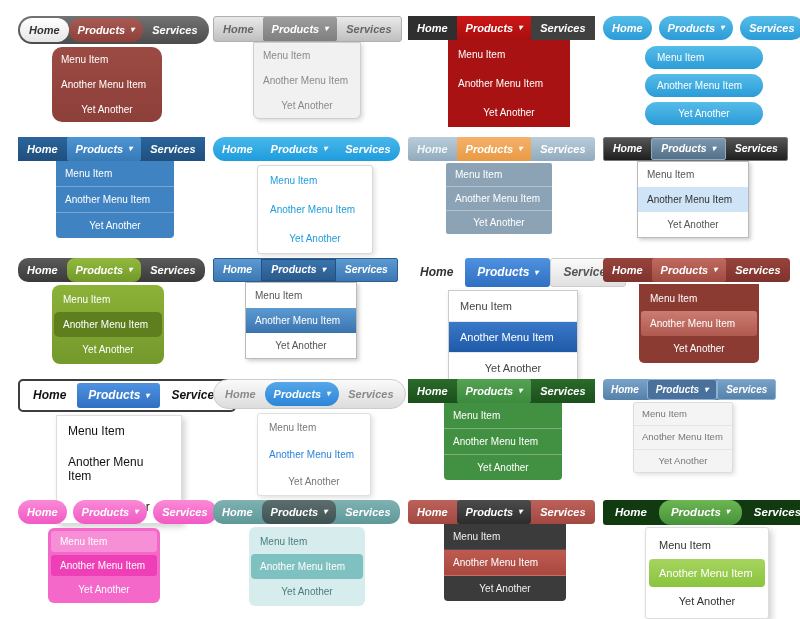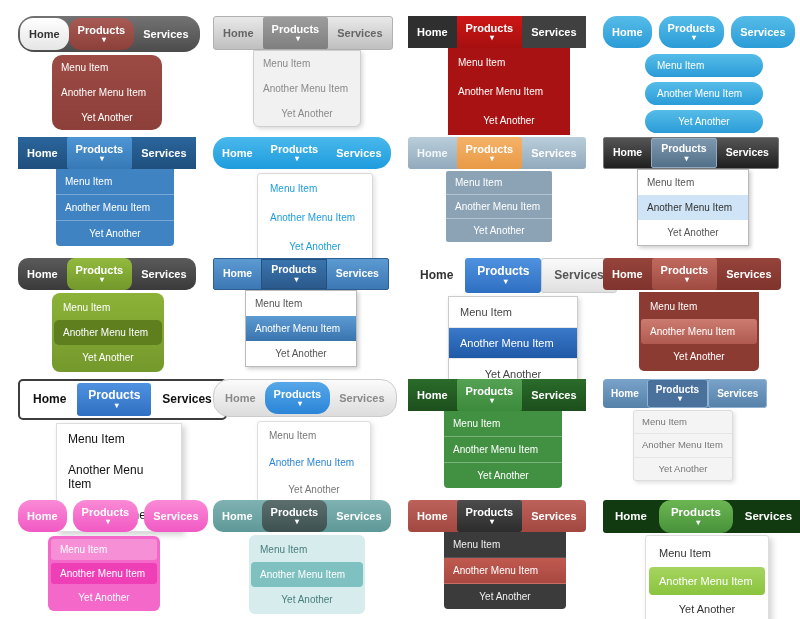--- a/index.html
+++ b/index.html
@@ -21,24 +21,24 @@
     border:var(--nav-border);
     border-radius:var(--nav-radius);
     padding:var(--nav-pad);
     column-gap:var(--nav-gap);
   }
   .btn {
     display:flex; align-items:center; white-space:nowrap; cursor:pointer;
     padding:var(--btn-pad);
     font-size:var(--font-size);
     font-weight:var(--nav-weight);
-    text-decoration:none; line-height:1.1;
+    text-decoration:none; line-height:1.1;font-style:italic;
   }
   .home     { background:var(--home-bg); color:var(--home-color); border:var(--home-border); border-radius:var(--home-radius); }
-  .products { background:var(--prod-bg); color:var(--prod-color); border:var(--prod-border); border-radius:var(--prod-radius);flex-direction:column; }
+  .products { background:var(--prod-bg); color:var(--prod-color); border:var(--prod-border); border-radius:var(--prod-radius); }
   .services { background:var(--serv-bg); color:var(--serv-color); border:var(--serv-border); border-radius:var(--serv-radius); }
   .caret { font-size:8px; margin-left:5px; line-height:1; }
 
   .drop {
     width:var(--drop-width);
     margin:var(--drop-top) 0 0 var(--drop-left);
     background:var(--drop-bg);
     color:var(--drop-color);
     border:var(--drop-border);
     border-radius:var(--drop-radius);

